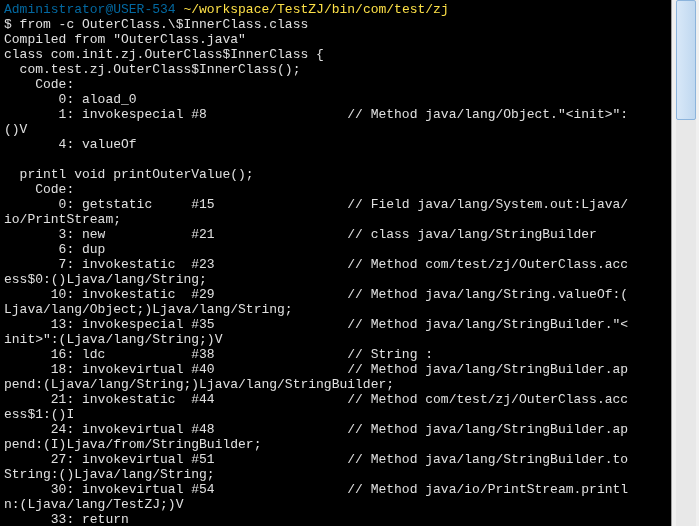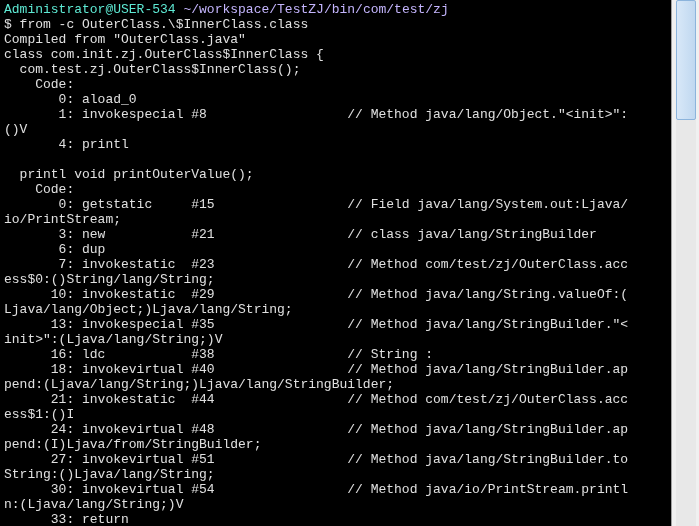--- a/index.html
+++ b/index.html
@@ -14,22 +14,22 @@
     position: relative;
     overflow: hidden;
   }
   .terminal {
     width: 671px;
     height: 526px;
     padding: 2px 4px;
     white-space: pre;
     overflow: hidden;
   }
-  .prompt-user { color: #5eead4; }
-  .prompt-path { color: #c4b5fd; }
+  .prompt-user { color: #0369a1; }
+  .prompt-path { color: #fde047; }
   .scrollbar {
     position: absolute;
     right: 0;
     top: 0;
     width: 28px;
     height: 526px;
     background: #f0f0f0;
     border-left: 1px solid #a0a0a0;
   }
   .scroll-track {
@@ -56,45 +56,45 @@
 
 <div class="terminal"><span class="prompt-user">Administrator@USER-534</span> <span class="prompt-path">~/workspace/TestZJ/bin/com/test/zj</span>
 <span>$ from -c OuterClass.\$InnerClass.class</span>
 <span>Compiled from "OuterClass.java"</span>
 <span>class com.init.zj.OuterClass$InnerClass {</span>
 <span>  com.test.zj.OuterClass$InnerClass();</span>
 <span>    Code:</span>
 <span>       0: aload_0</span>
 <span>       1: invokespecial #8                  // Method java/lang/Object."&lt;init&gt;":</span>
 <span>()V</span>
-<span>       4: printl</span>
+<span>       4: valueOf</span>
 <span></span>
 <span>  printl void printOuterValue();</span>
 <span>    Code:</span>
 <span>       0: getstatic     #15                 // Field java/lang/System.out:Ljava/</span>
 <span>io/PrintStream;</span>
 <span>       3: new           #21                 // class java/lang/StringBuilder</span>
 <span>       6: dup</span>
 <span>       7: invokestatic  #23                 // Method com/test/zj/OuterClass.acc</span>
-<span>ess$0:()String/lang/String;</span>
+<span>ess$0:()Ljava/lang/String;</span>
 <span>      10: invokestatic  #29                 // Method java/lang/String.valueOf:(</span>
 <span>Ljava/lang/Object;)Ljava/lang/String;</span>
 <span>      13: invokespecial #35                 // Method java/lang/StringBuilder."&lt;</span>
 <span>init&gt;":(Ljava/lang/String;)V</span>
 <span>      16: ldc           #38                 // String :</span>
 <span>      18: invokevirtual #40                 // Method java/lang/StringBuilder.ap</span>
 <span>pend:(Ljava/lang/String;)Ljava/lang/StringBuilder;</span>
 <span>      21: invokestatic  #44                 // Method com/test/zj/OuterClass.acc</span>
 <span>ess$1:()I</span>
 <span>      24: invokevirtual #48                 // Method java/lang/StringBuilder.ap</span>
 <span>pend:(I)Ljava/from/StringBuilder;</span>
 <span>      27: invokevirtual #51                 // Method java/lang/StringBuilder.to</span>
 <span>String:()Ljava/lang/String;</span>
 <span>      30: invokevirtual #54                 // Method java/io/PrintStream.printl</span>
-<span>n:(Ljava/lang/String;)V</span>
+<span>n:(Ljava/lang/TestZJ;)V</span>
 <span>      33: return</span>
 
  </div>
 
 <div class="scrollbar">
   <div class="scroll-track"></div>
   <div class="scroll-thumb"></div>
 </div>
 
 </body></html>

